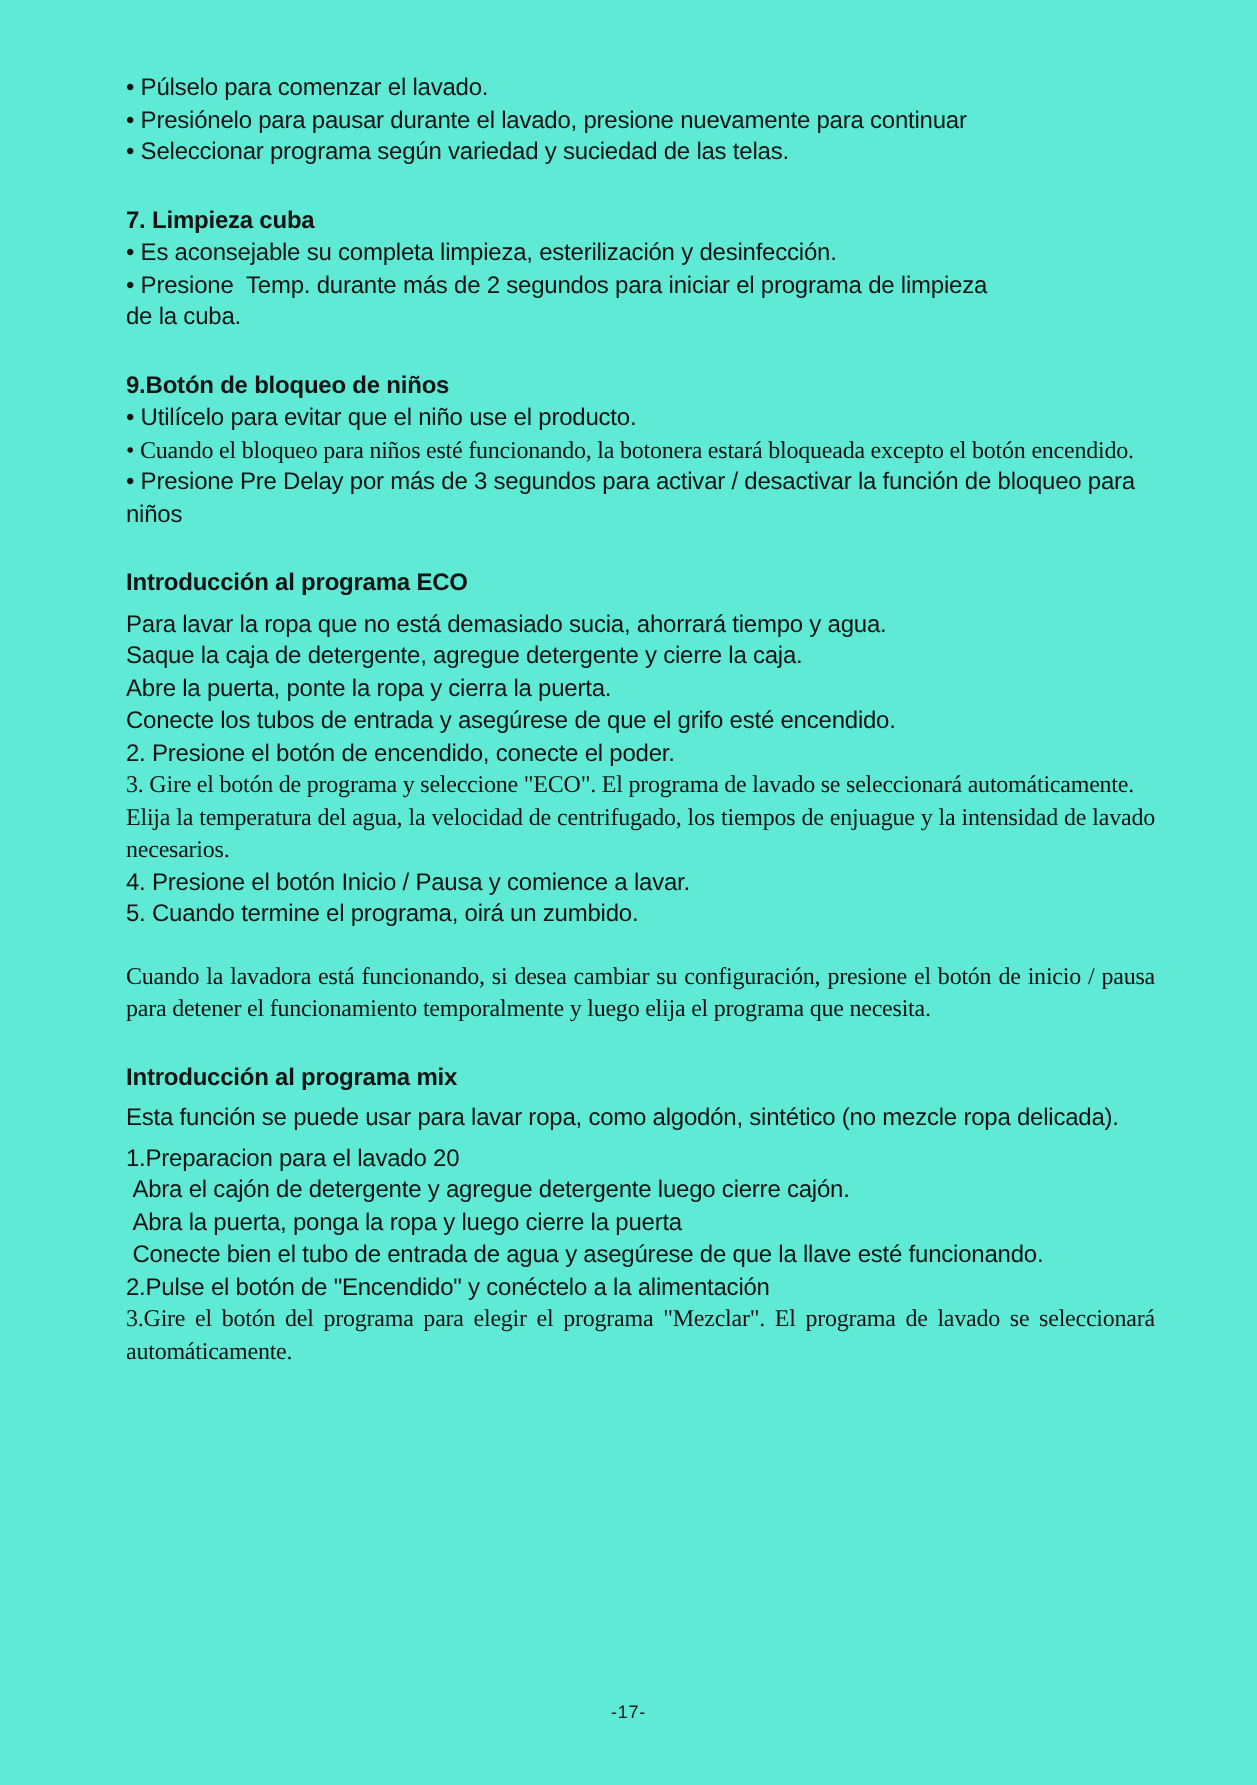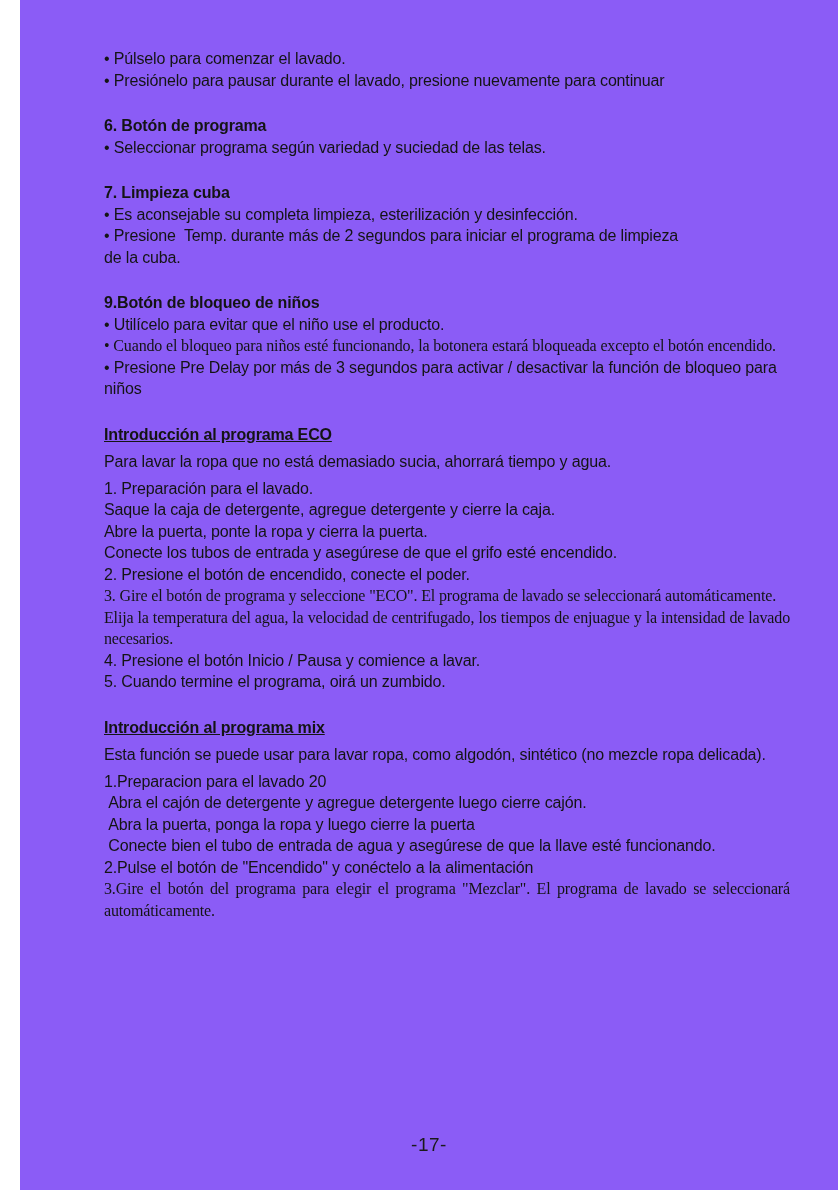--- a/index.html
+++ b/index.html
@@ -4,82 +4,81 @@
 <style>
   html, body { margin: 0; padding: 0; }
   body {
     width: 838px; height: 1190px;
     background: #ffffff;
     font-family: "Liberation Sans", sans-serif;
     color: #141414;
     position: relative;
     overflow: hidden;
   }
-  .page { position: absolute; inset: 0; background: #8b5cf6; margin-left: 20px; }
+  .page { position: absolute; inset: 0; background: #5eead4; }
   .content {
     position: absolute;
     left: 84px; top: 48px;
     width: 686px;
     font-size: 16px;
     line-height: 21.5px;
     letter-spacing: -0.15px;
   }
   .content p { margin: 0; }
   .h {
     font-weight: 700;
     margin-top: 24px !important;
   }
-  .h-sub { margin-bottom: 6px !important; text-decoration: underline; }
+  .h-sub { margin-bottom: 6px !important; }
   .gap  { margin-top: 5px !important; }
   .blank { margin-top: 20px !important; }
   .just { text-align: justify; font-family: Liberation Serif, serif; }
   .pre { white-space: pre-wrap; }
   .footer {
     position: absolute;
     left: 0; right: 0;
     top: 1134px;
     text-align: center;
-    font-size: 19px;
+    font-size: 12px;
     letter-spacing: 0.5px;
     color: #1a1a1a;
   }
 </style>
 </head>
 <body>
 
 <div class="page">
   <div class="content">
 
     <p>• Púlselo para comenzar el lavado.</p>
     <p>• Presiónelo para pausar durante el lavado, presione nuevamente para continuar</p>
 
-    <p class="h">6. Botón de programa</p>
     <p>• Seleccionar programa según variedad y suciedad de las telas.</p>
 
     <p class="h">7. Limpieza cuba</p>
     <p>• Es aconsejable su completa limpieza, esterilización y desinfección.</p>
     <p class="pre">• Presione  Temp. durante más de 2 segundos para iniciar el programa de limpieza</p>
     <p>de la cuba.</p>
 
     <p class="h">9.Botón de bloqueo de niños</p>
     <p>• Utilícelo para evitar que el niño use el producto.</p>
     <p class="just">• Cuando el bloqueo para niños esté funcionando, la botonera estará bloqueada excepto el botón encendido.</p>
     <p>• Presione Pre Delay por más de 3 segundos para activar / desactivar la función de bloqueo para niños</p>
 
     <p class="h h-sub">Introducción al programa ECO</p>
     <p>Para lavar la ropa que no está demasiado sucia, ahorrará tiempo y agua.</p>
-    <p class="gap">1. Preparación para el lavado.</p>
     <p>Saque la caja de detergente, agregue detergente y cierre la caja.</p>
     <p>Abre la puerta, ponte la ropa y cierra la puerta.</p>
     <p>Conecte los tubos de entrada y asegúrese de que el grifo esté encendido.</p>
     <p>2. Presione el botón de encendido, conecte el poder.</p>
     <p class="just">3. Gire el botón de programa y seleccione "ECO". El programa de lavado se seleccionará automáticamente.</p>
     <p class="just">Elija la temperatura del agua, la velocidad de centrifugado, los tiempos de enjuague y la intensidad de lavado necesarios.</p>
     <p>4. Presione el botón Inicio / Pausa y comience a lavar.</p>
     <p>5. Cuando termine el programa, oirá un zumbido.</p>
+    <p class="blank just">Cuando la lavadora está funcionando, si desea cambiar su configuración, presione el botón de inicio / pausa para detener el funcionamiento temporalmente y luego elija el programa que necesita.</p>
 
     <p class="h h-sub">Introducción al programa mix</p>
     <p>Esta función se puede usar para lavar ropa, como algodón, sintético (no mezcle ropa delicada).</p>
     <p class="gap">1.Preparacion para el lavado 20</p>
     <p class="pre"> Abra el cajón de detergente y agregue detergente luego cierre cajón.</p>
     <p class="pre"> Abra la puerta, ponga la ropa y luego cierre la puerta</p>
     <p class="pre"> Conecte bien el tubo de entrada de agua y asegúrese de que la llave esté funcionando.</p>
     <p>2.Pulse el botón de "Encendido" y conéctelo a la alimentación</p>
     <p class="just">3.Gire el botón del programa para elegir el programa "Mezclar". El programa de lavado se seleccionará automáticamente.</p>
 

